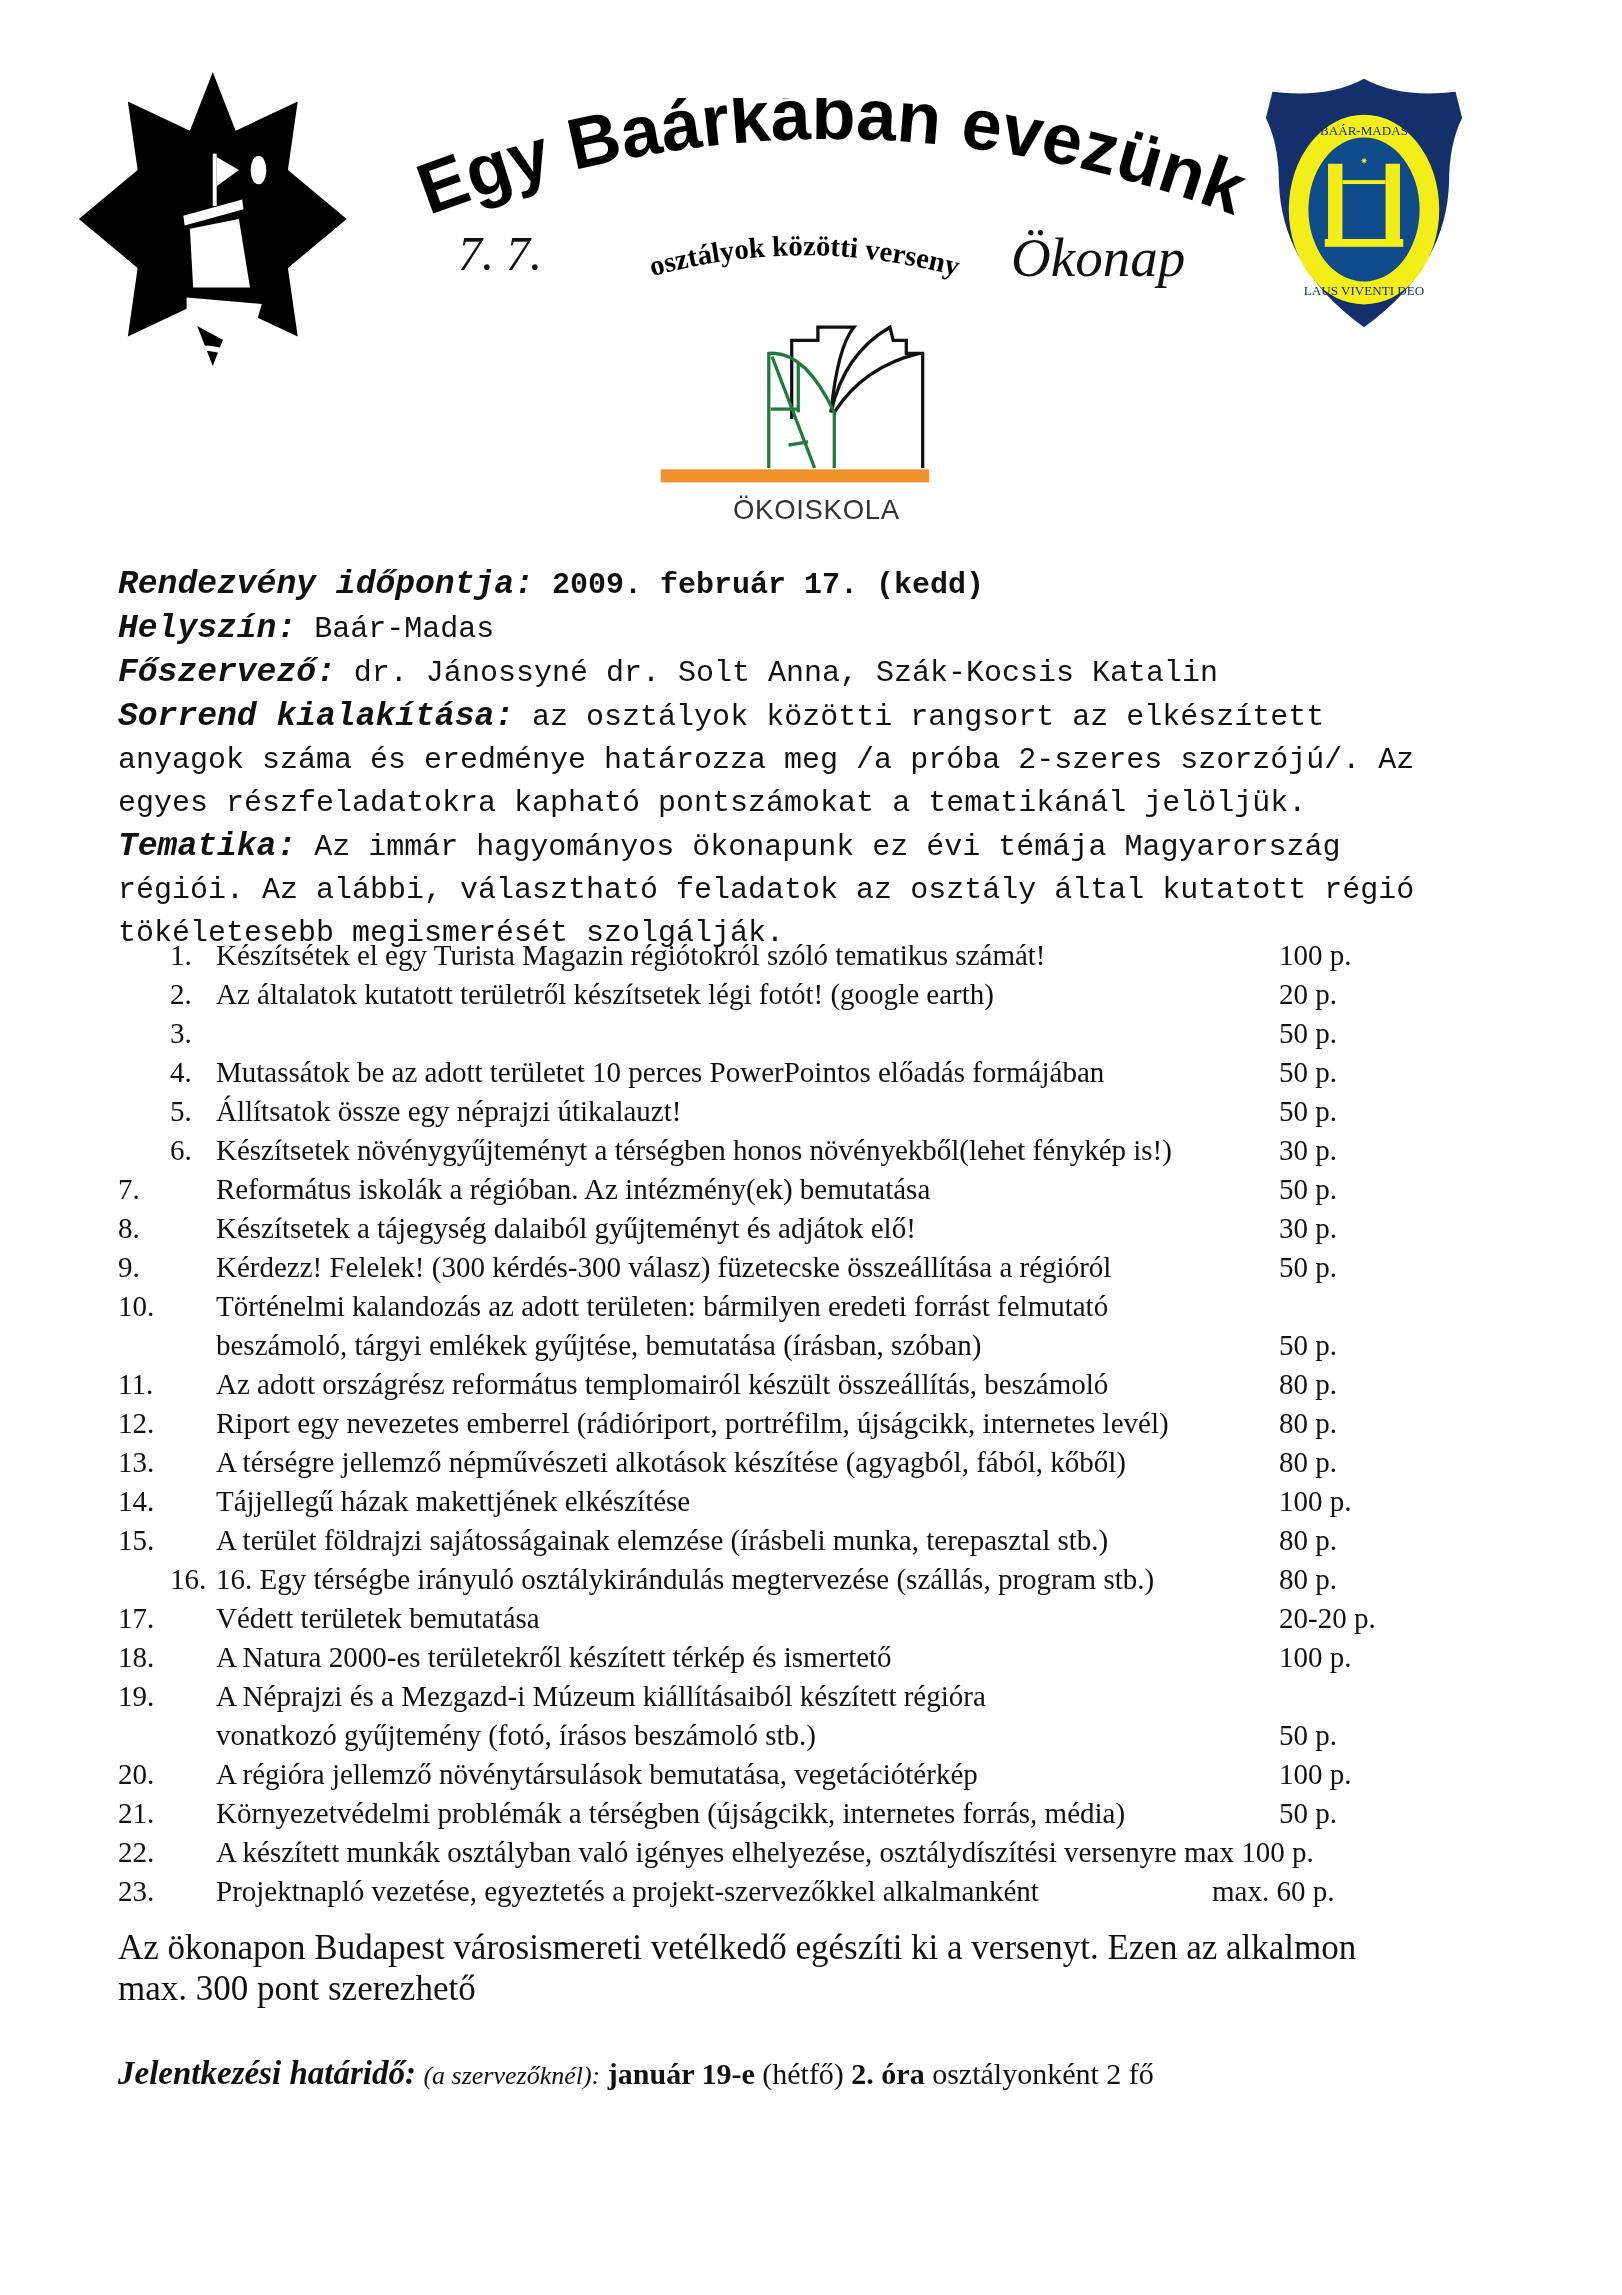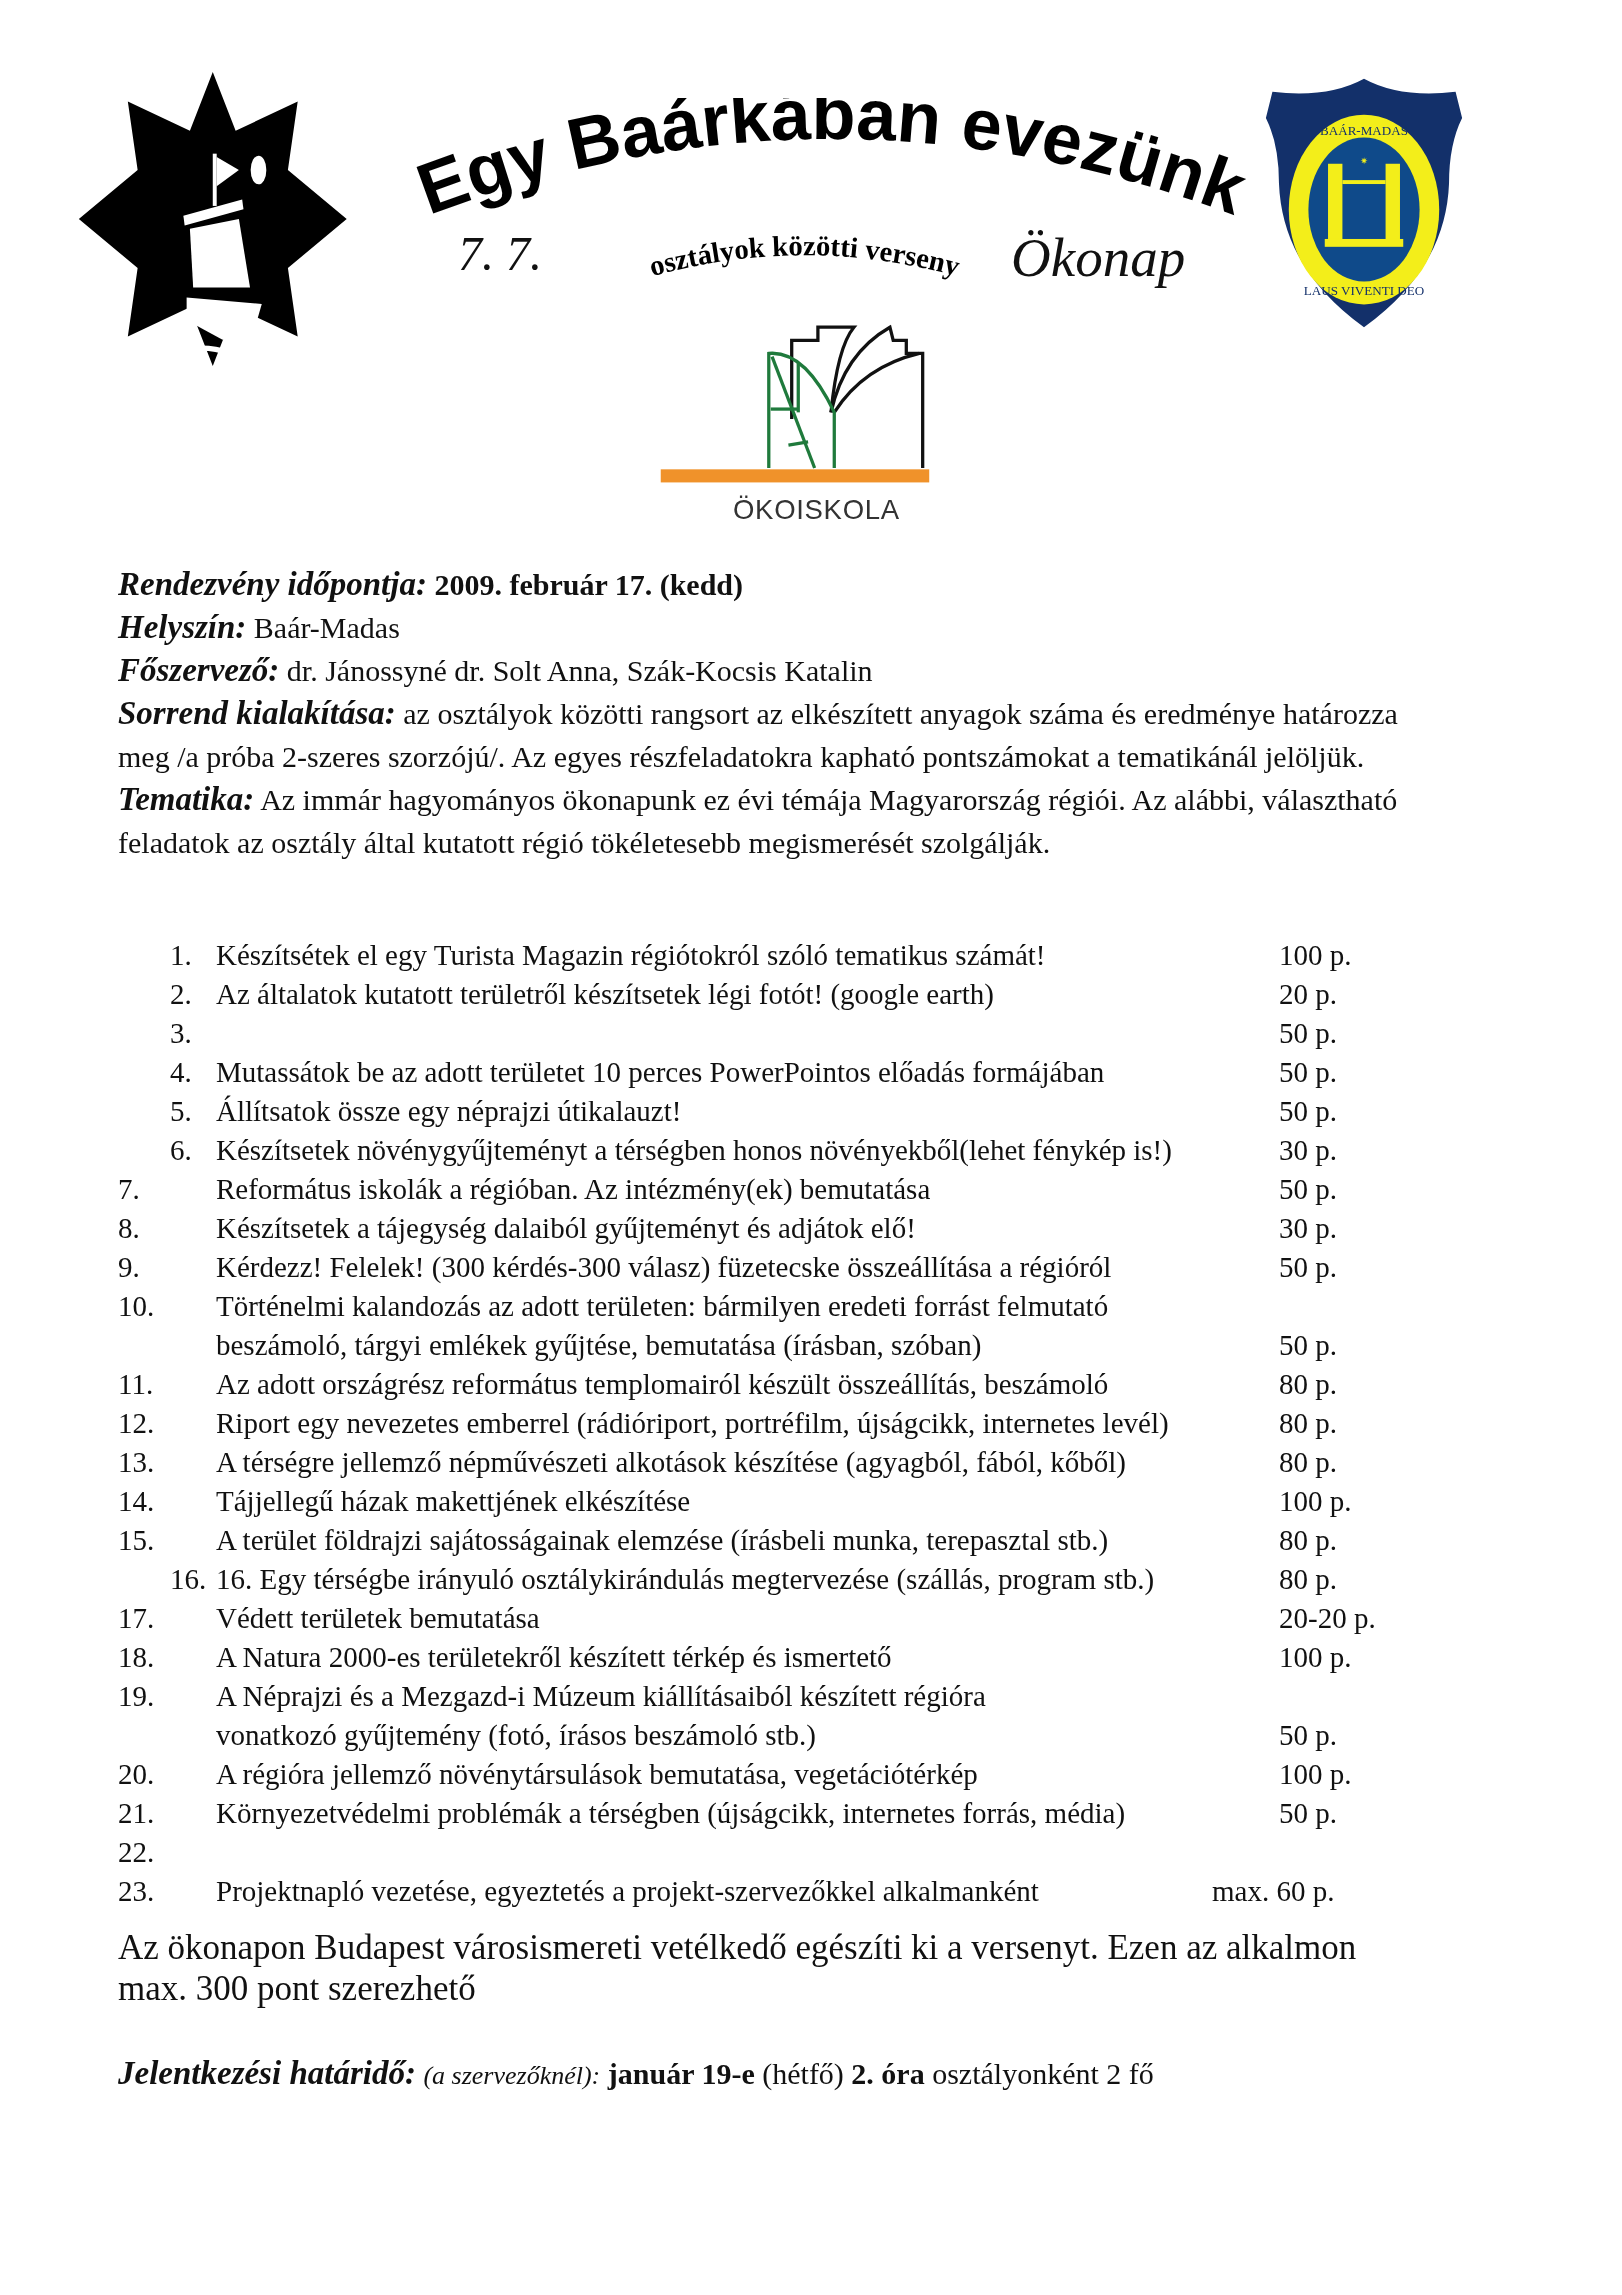--- a/index.html
+++ b/index.html
@@ -10,21 +10,21 @@
   #star-logo { left: 72px; top: 72px; width: 275px; height: 294px; }
   #crest { left: 1243px; top: 72px; width: 242px; height: 262px; }
   #title-arc { left: 393px; top: 98px; width: 877px; height: 131px; }
   .num77 { left: 458px; top: 226px; font-size: 48px; font-style: italic; }
   #subtitle-arc { left: 628px; top: 216px; width: 353px; height: 72px; }
   .okonap { left: 1011px; top: 226px; font-size: 55px; font-style: italic; }
   #eco-logo { left: 628px; top: 314px; width: 406px; height: 236px; }
   .eco-label { left: 733px; top: 494px; font-family: "Liberation Sans", "DejaVu Sans", sans-serif;
                font-size: 27.5px; color: #333; letter-spacing: 0.7px; text-align: center; }
   
-  .doc { left: 118px; top: 563px; width: 1309px; font-size: 30px; line-height: 43px; }
+  .doc { left: 118px; top: 563px; width: 1309px; font-size: 30px; line-height: 43px; font-family: Liberation Mono, monospace; }
   .doc p { margin: 0; }
   .lbl { font-weight: bold; font-style: italic; font-size: 33px; }
   .bold { font-weight: bold; }
   .list { left: 118px; top: 936px; width: 1309px; font-size: 29px; }
   .row { position: relative; height: 39px; line-height: 39px; white-space: nowrap; }
   .row .n { position: absolute; left: 0; }
   .row .n.ind { left: 52px; }
   .row .t { position: absolute; left: 98px; }
   .row .p { position: absolute; left: 1161px; }
   .after { left: 118px; top: 1927px; width: 1309px; font-size: 35px; line-height: 41px; }
@@ -209,20 +209,21 @@
       <span class="t">A régióra jellemző növénytársulások bemutatása, vegetációtérkép</span>
       <span class="p">100 p.</span>
     </div>
     <div class="row">
       <span class="n">21.</span>
       <span class="t">Környezetvédelmi problémák a térségben (újságcikk, internetes forrás, média)</span>
       <span class="p">50 p.</span>
     </div>
     <div class="row">
       <span class="n">22.</span>
+      <span class="t">A készített munkák osztályban való igényes elhelyezése, osztálydíszítési versenyre max 100 p.</span>
       <span class="p"></span>
     </div>
     <div class="row">
       <span class="n">23.</span>
       <span class="t">Projektnapló vezetése, egyeztetés a projekt-szervezőkkel alkalmanként</span>
       <span class="p" style="left: 1046px; margin-left: 48px;">max.  60 p.</span>
     </div>
   </div>
 
 <div class="abs after">Az ökonapon Budapest városismereti vetélkedő egészíti ki a versenyt.  Ezen az alkalmon max. 300 pont szerezhető</div>

